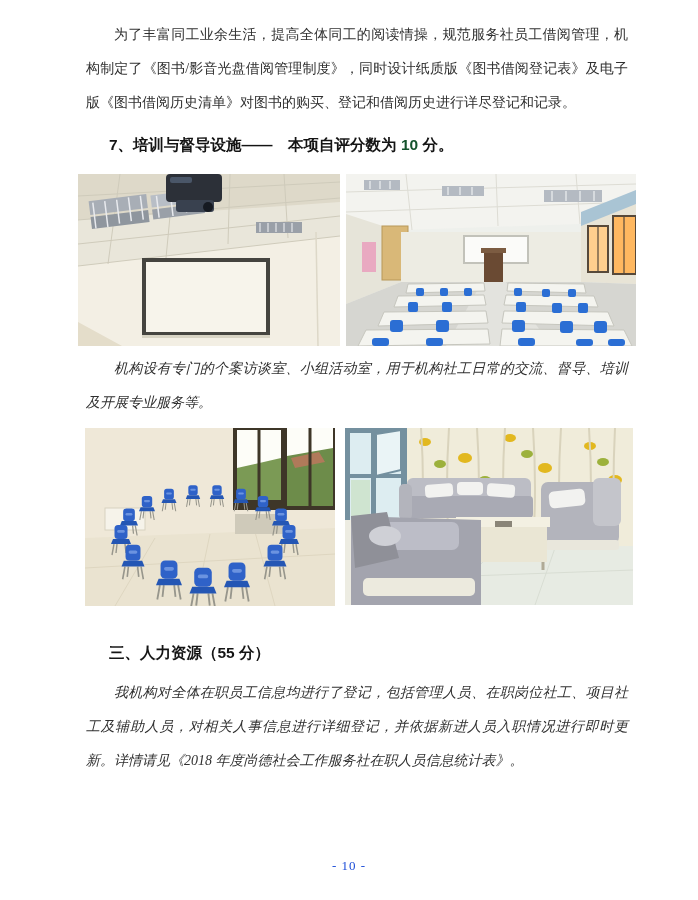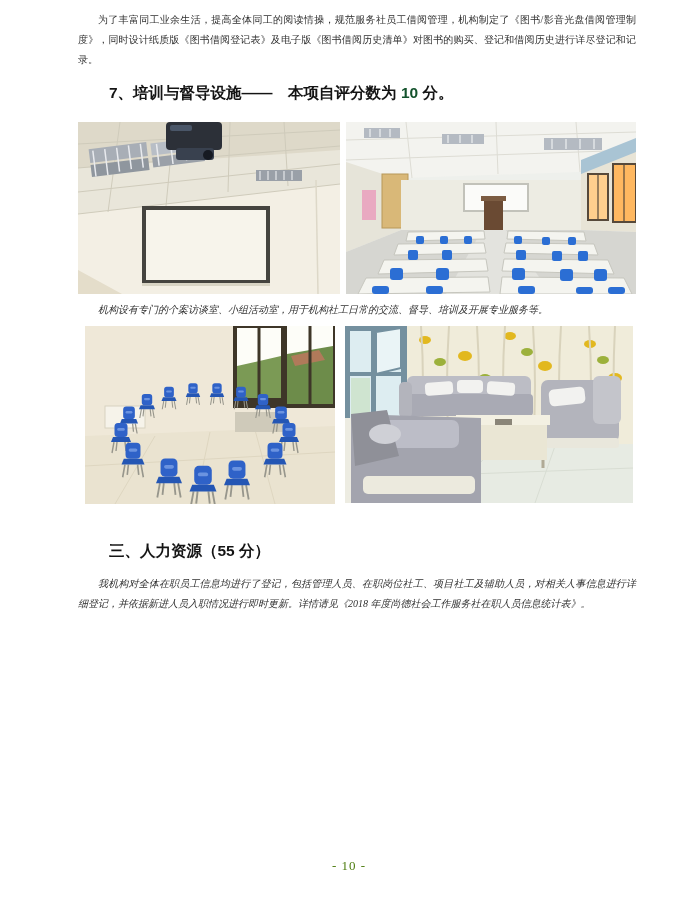--- a/index.html
+++ b/index.html
@@ -3,37 +3,37 @@
 <meta charset="utf-8">
 <style>
   html,body{margin:0;padding:0;background:#fff;}
   .page{
     width:698px;height:900px;box-sizing:border-box;position:relative;
     background:#ffffff;color:#303030;
     font-family:"Liberation Serif","DejaVu Serif",serif;
     padding:10px 62px 0 78px;overflow:hidden;
   }
   .para{
-    font-size:10px;line-height:20px;text-align:justify;
-    text-indent:2em;margin:0;color:#303030;
+    font-size:14px;line-height:34px;text-align:justify;
+    text-indent:2em;margin:8px;color:#303030;
   }
   .heading{
     font-family:"Liberation Sans","DejaVu Sans",sans-serif;
     font-size:15.5px;font-weight:bold;color:#141414;
     line-height:34px;margin:6px 0 0 0;text-indent:2em;
   }
   .score{color:#14532d;}
   .photo-row{display:flex;gap:6px;margin-top:12px;}
   .photo-row.second{gap:10px;margin-left:7px;margin-top:6px;}
   .photo{margin:0;padding:0;line-height:0;}
   .photo svg{display:block;}
   .spacer-lg{height:24px;}
   .page-number{
     position:absolute;left:0;right:0;bottom:26px;text-align:center;
-    font-size:13px;color:#4d7c0f;letter-spacing:1px;
+    font-size:13px;color:#1d4ed8;letter-spacing:1px;
   }
   .mt4{margin-top:4px;} .mt6{margin-top:6px;font-style:italic;} .mt8{margin-top:8px;}
 </style>
 </head>
 <body>
 
 <div class="page">
 
   <p class="para">为了丰富同工业余生活，提高全体同工的阅读情操，规范服务社员工借阅管理，机构制定了《图书/影音光盘借阅管理制度》，同时设计纸质版《图书借阅登记表》及电子版《图书借阅历史清单》对图书的购买、登记和借阅历史进行详尽登记和记录。</p>
 

